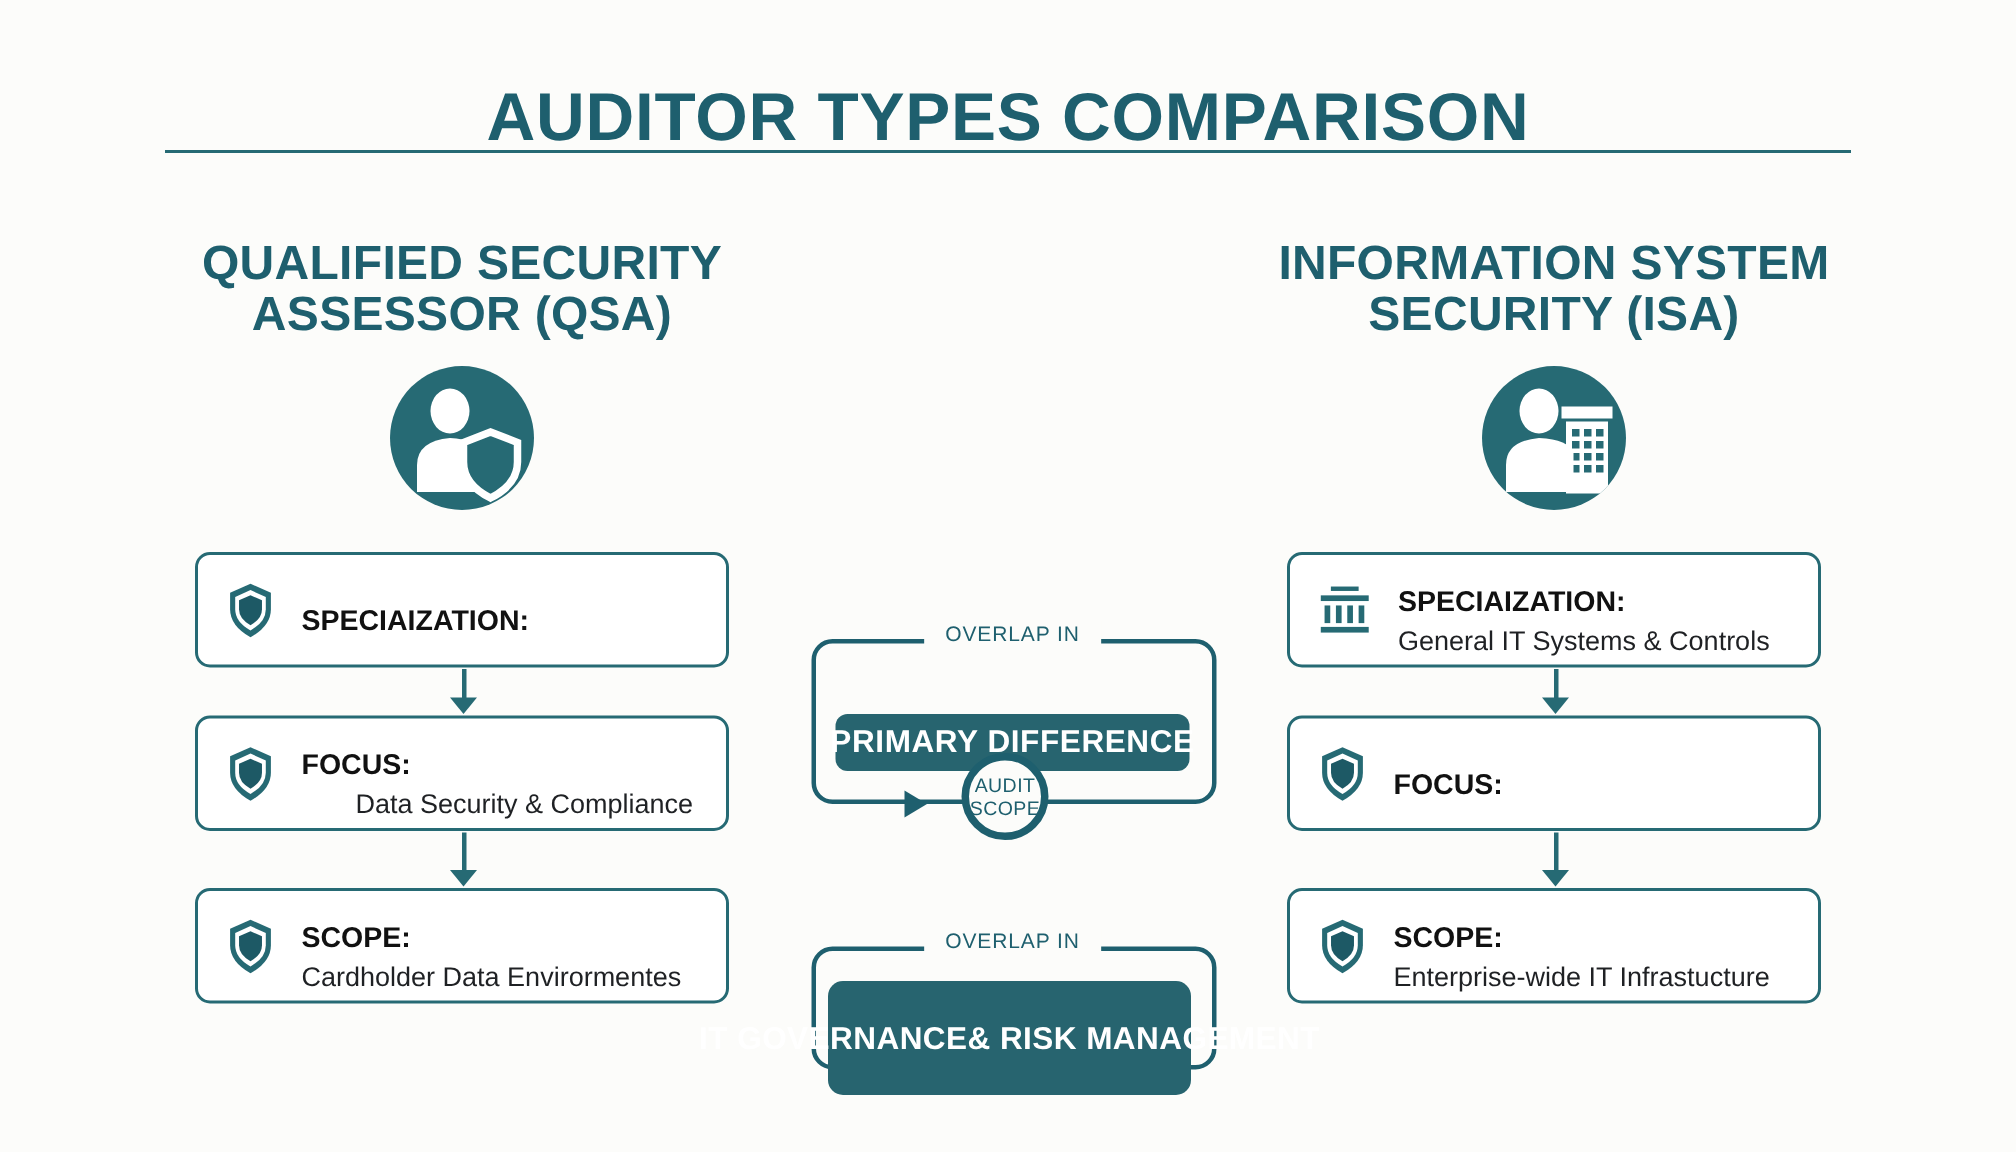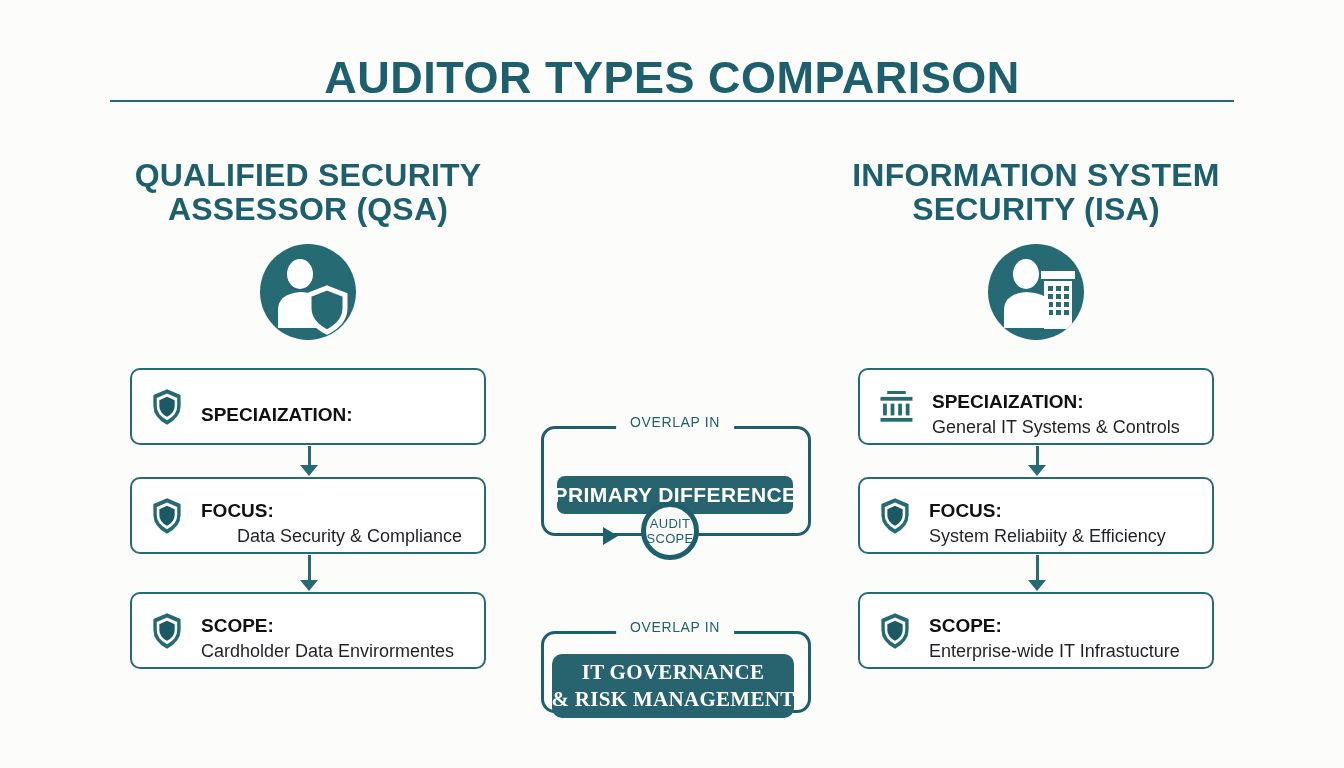--- a/index.html
+++ b/index.html
@@ -70,24 +70,24 @@
     background:var(--teal-fill);border-radius:8px;z-index:2;
     display:flex;align-items:center;justify-content:center;
     color:#fff;font-size:21px;font-weight:bold;letter-spacing:.4px;white-space:nowrap;margin-top:28px;}
   .audit-circle{position:absolute;left:641px;top:502px;width:58px;height:58px;
     border:5px solid var(--teal-dark);border-radius:50%;background:var(--bg);z-index:2;
     display:flex;flex-direction:column;align-items:center;justify-content:center;
     color:var(--teal-dark);font-size:13px;font-weight:normal;line-height:15px;letter-spacing:.3px;}
   .right-head{position:absolute;left:603px;top:527px;width:0;height:0;z-index:2;
     border-top:9px solid transparent;border-bottom:9px solid transparent;
     border-left:15px solid var(--teal-dark);}
-  .governance-box{position:absolute;left:552px;top:654px;width:242px;height:64px;
+  .governance-box{position:absolute;left:552px;top:654px;width:242px;height:76px;
     background:var(--teal-fill);border-radius:10px;z-index:2;
-    display:flex;flex-direction:column;align-items:center;justify-content:center;
-    color:#fff;font-size:21px;font-weight:bold;line-height:27px;letter-spacing:.3px;white-space:nowrap;font-family:Liberation Serif, serif;}
+    display:flex;flex-direction:row;align-items:center;justify-content:center;
+    color:#fff;font-size:21px;font-weight:bold;line-height:27px;letter-spacing:.3px;white-space:nowrap;}
 </style>
 </head>
 <body>
 
 <div class="canvas">
 
   <div class="page-title">AUDITOR TYPES COMPARISON</div>
   <div class="title-divider"></div>
 
   <div class="col-left">
@@ -227,21 +227,20 @@
     <div class="info-box row2">
       <span class="box-icon">
         <svg viewBox="0 0 40 46" width="34" height="40">
           <path d="M20 2 L36 9 V22 Q36 35 20 44 Q4 35 4 22 V9 Z" fill="#266a74"></path>
           <path d="M20 7 L32 12.4 V22 Q32 32 20 38.6 Q8 32 8 22 V12.4 Z" fill="#ffffff"></path>
           <path d="M20 11 L29 15 V22 Q29 29.5 20 34.5 Q11 29.5 11 22 V15 Z" fill="#1d5965"></path>
         </svg>
       </span>
       <div class="box-text">
         <div class="box-label">FOCUS:</div>
-        <div class="box-value">System Reliabiity &amp; Efficiency</div>
       </div>
     </div>
 
     <div class="v-arrow a2">
         <span class="stem"></span>
         <span class="head"></span>
       </div>
 
     <div class="info-box row3">
       <span class="box-icon">

